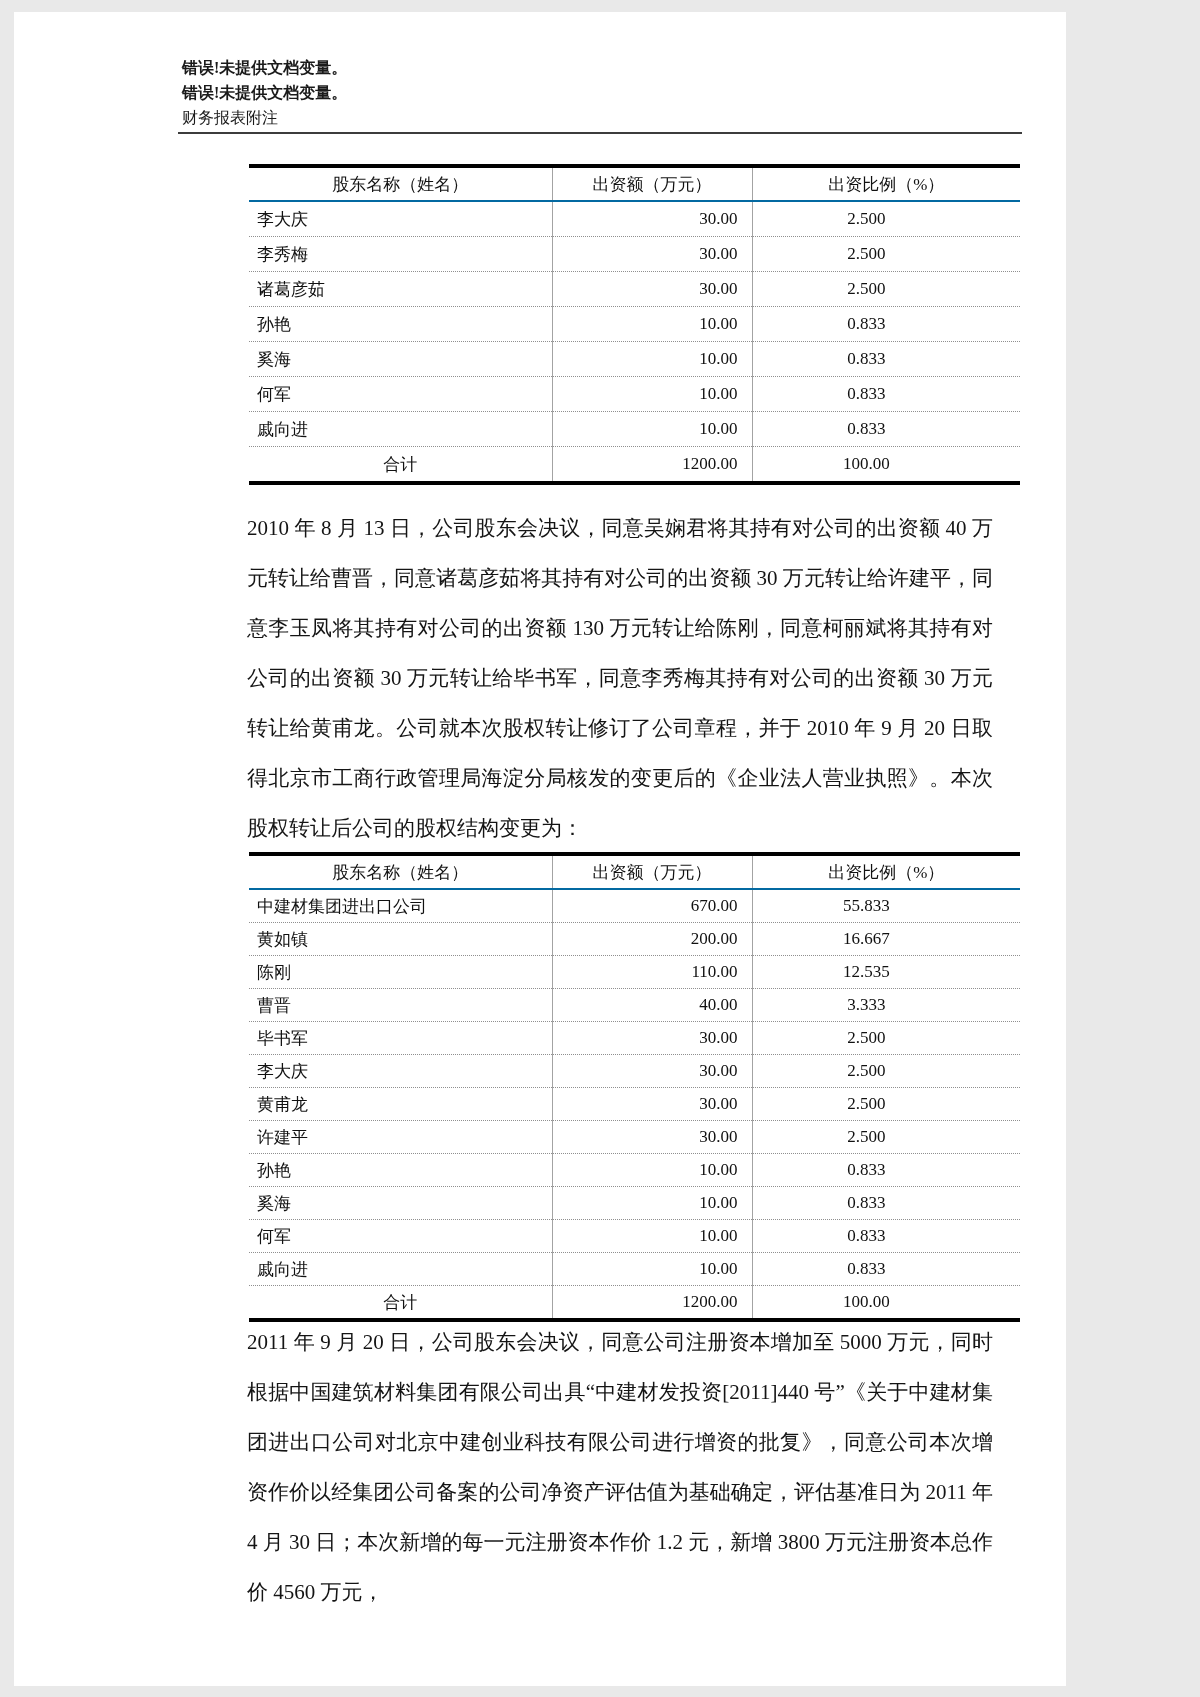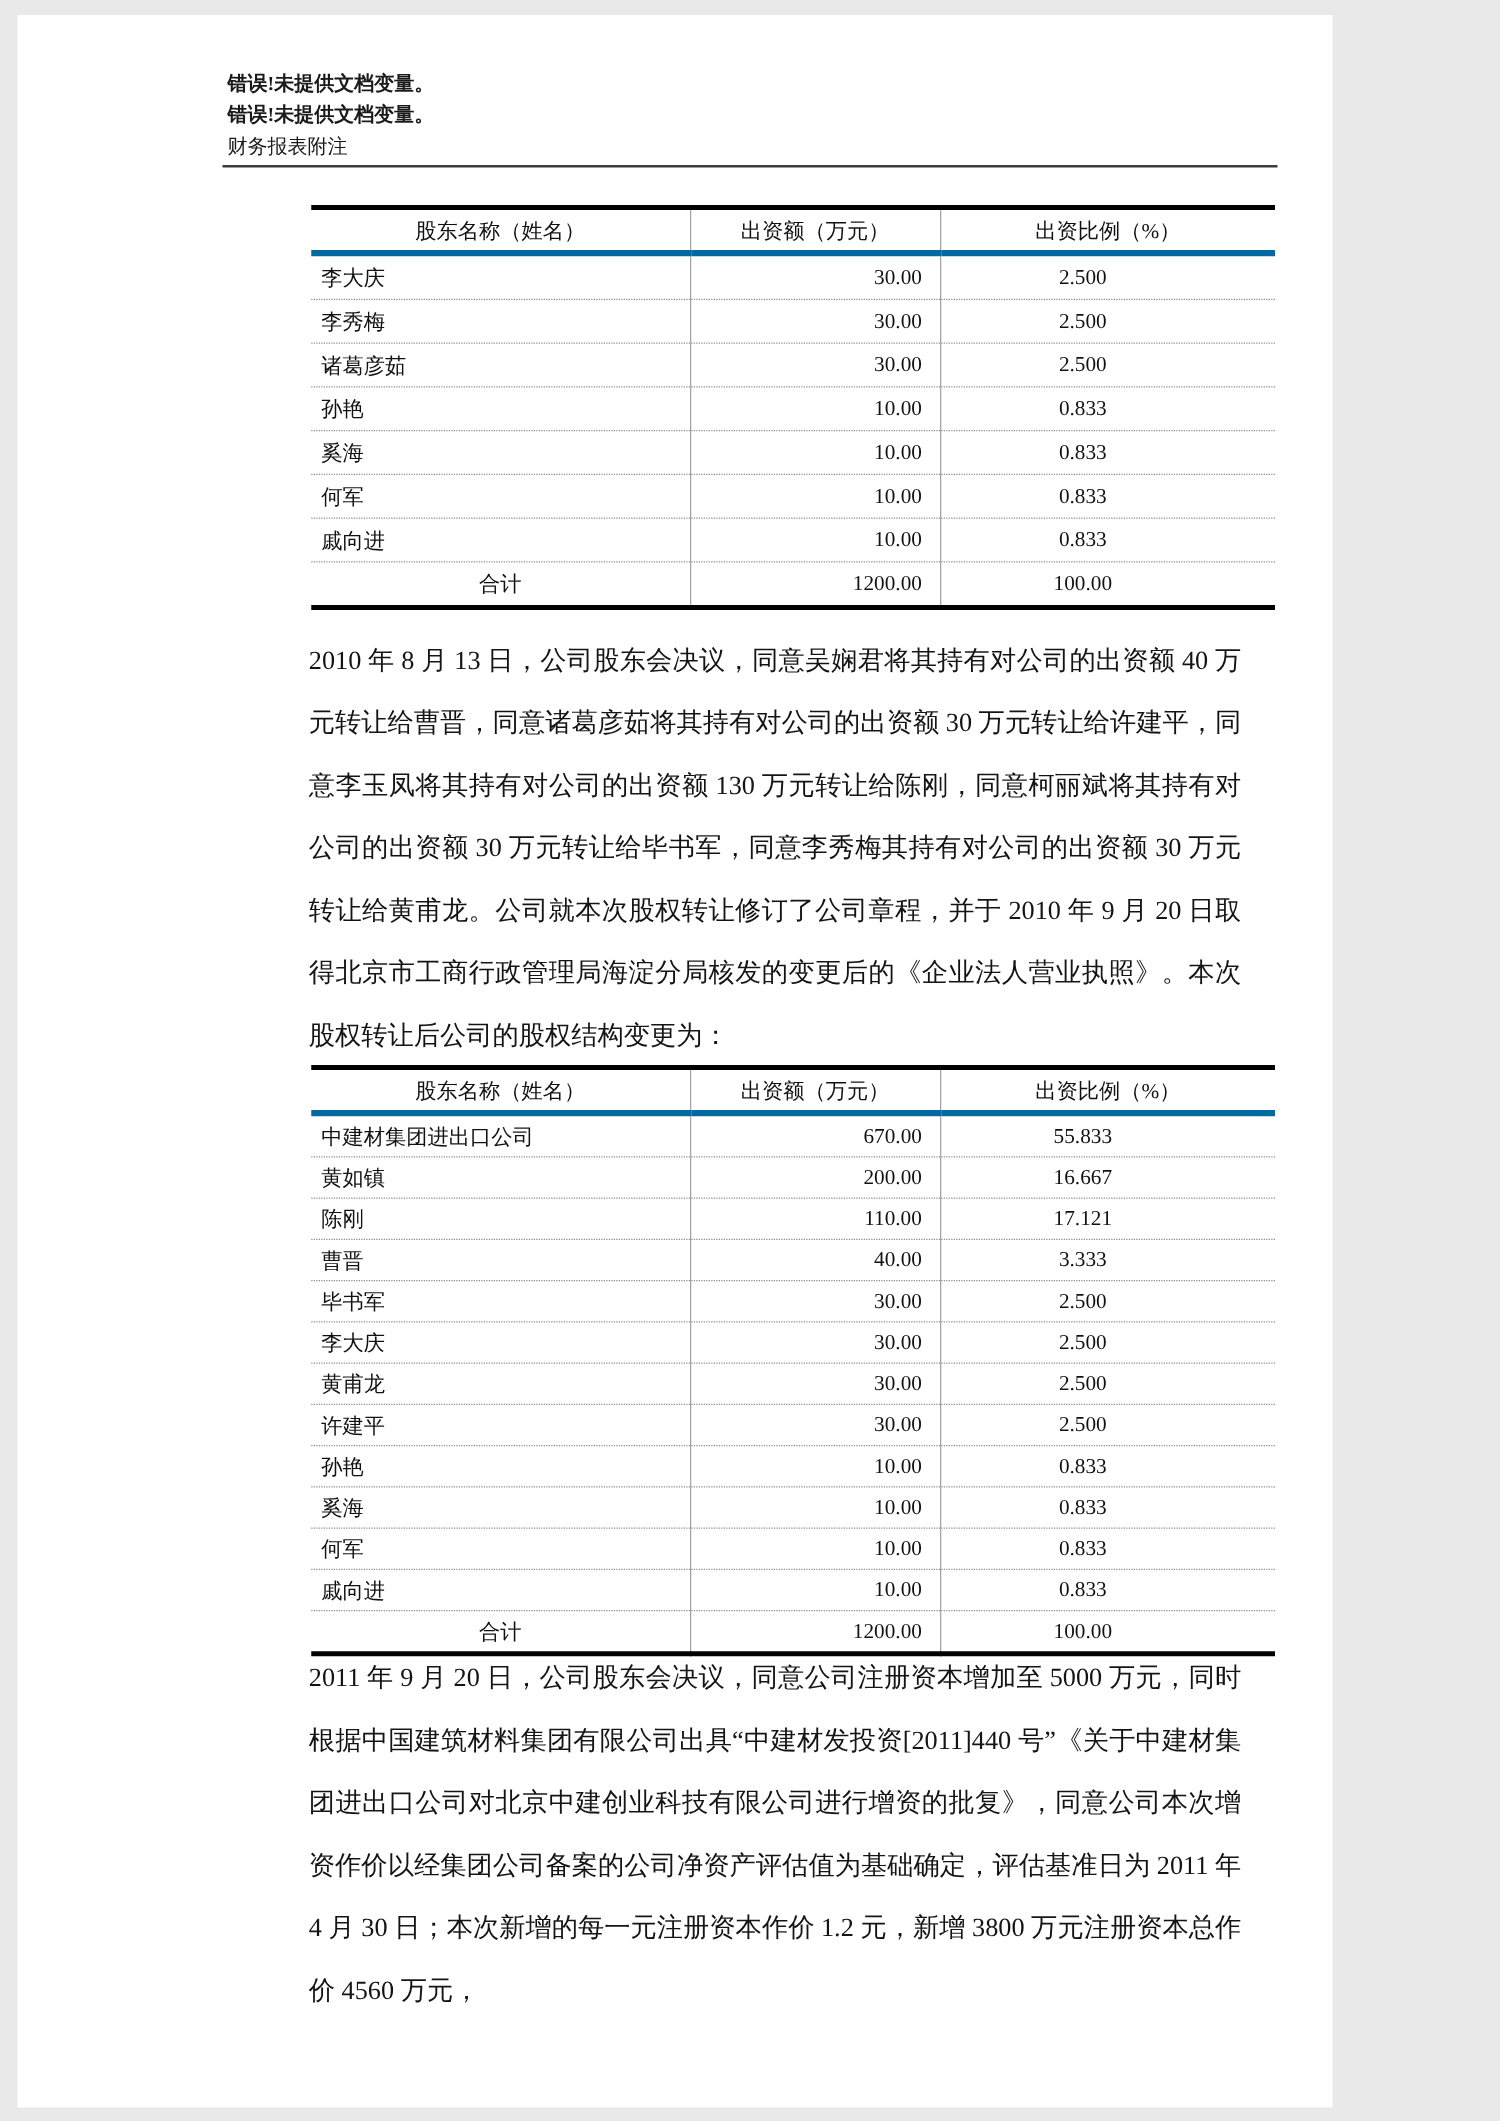--- a/index.html
+++ b/index.html
@@ -42,21 +42,21 @@
     font-size:17px;
   }
   table.t1{top:152px;}
   table.t2{top:840px;}
   table.shtable col.w0{width:303px;}
   table.shtable col.w1{width:200px;}
   table.shtable col.w2{width:268px;}
   table.shtable th{
     font-weight:normal;
     height:32px;
-    border-bottom:5px solid #0369a1;
+    border-bottom:2px solid #0369a1;
     padding:0;
   }
   table.shtable td{
     border-bottom:1px dotted #8f8f8f;
     padding:0;
     height:34px;
     vertical-align:middle;
   }
   table.t2 td{height:32px;}
   table.shtable .c1,table.shtable th.c1,
@@ -172,21 +172,21 @@
           <td class="c2">55.833</td>
         </tr>
         <tr>
           <td class="c0">黄如镇</td>
           <td class="c1">200.00</td>
           <td class="c2">16.667</td>
         </tr>
         <tr>
           <td class="c0">陈刚</td>
           <td class="c1">110.00</td>
-          <td class="c2">17.121</td>
+          <td class="c2">12.535</td>
         </tr>
         <tr>
           <td class="c0">曹晋</td>
           <td class="c1">40.00</td>
           <td class="c2">3.333</td>
         </tr>
         <tr>
           <td class="c0">毕书军</td>
           <td class="c1">30.00</td>
           <td class="c2">2.500</td>

